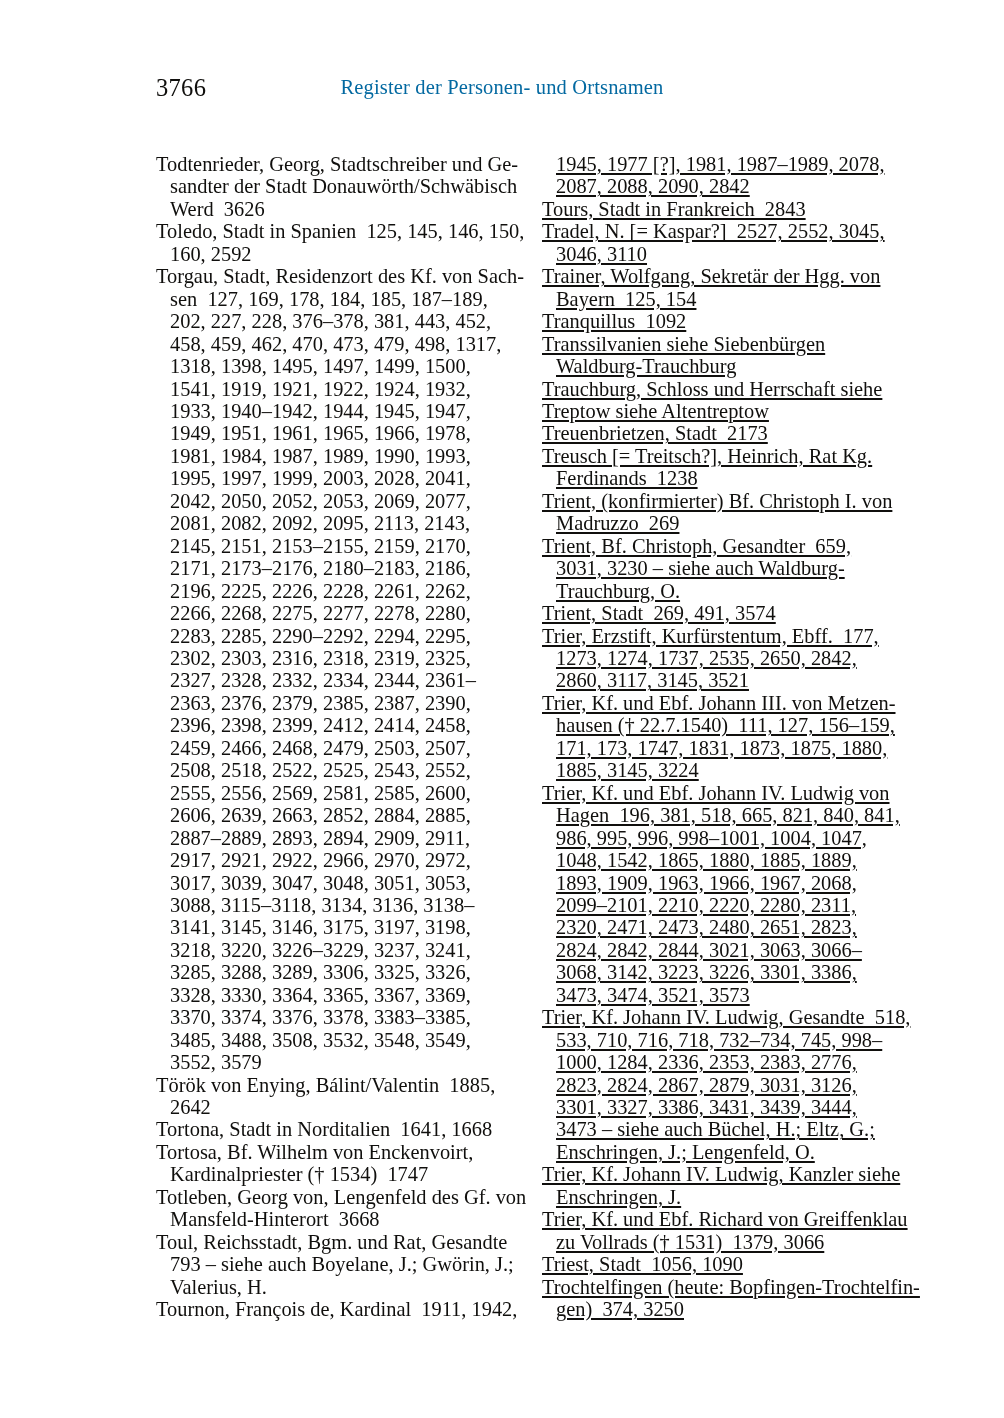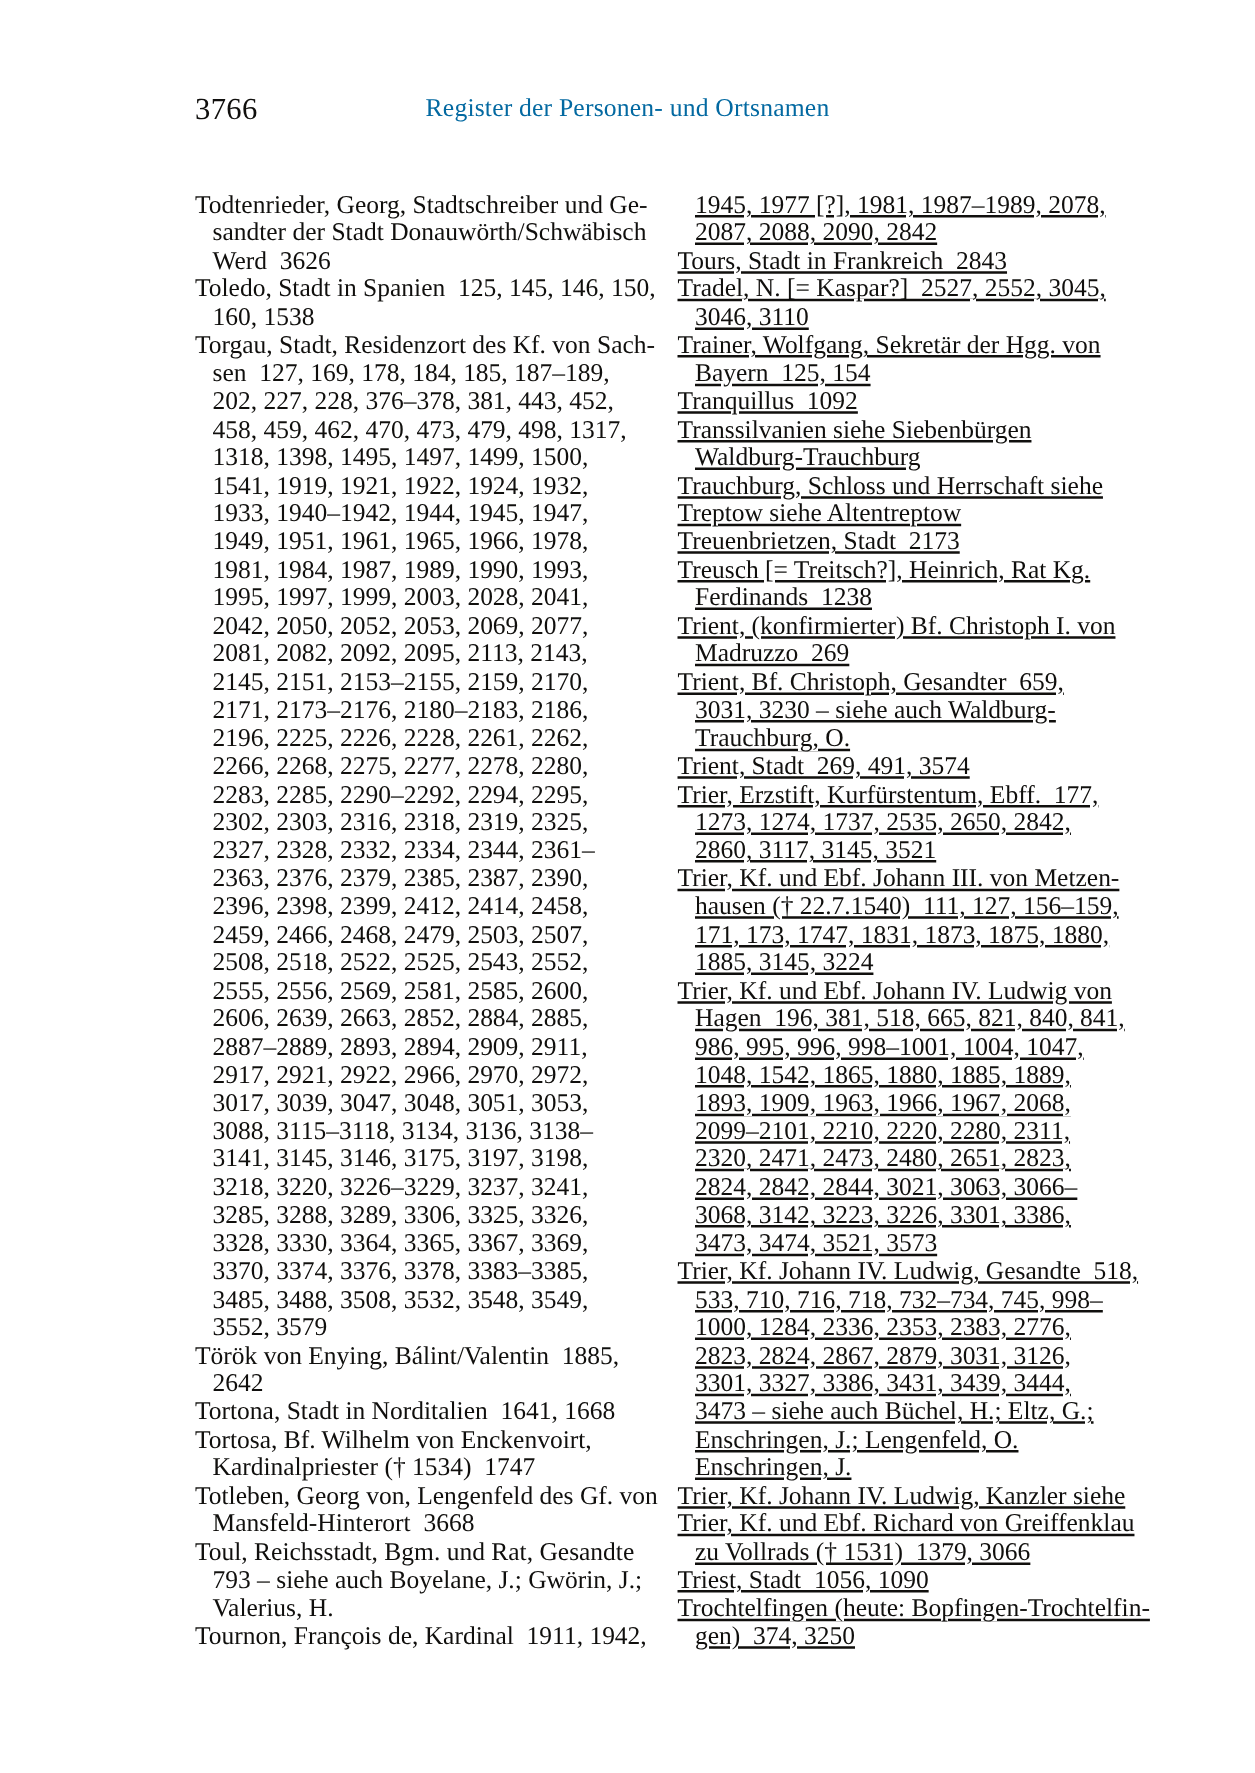--- a/index.html
+++ b/index.html
@@ -82,21 +82,21 @@
 
   <div class="columns">
     <div class="col col-left">
         <div class="entry">
           <div class="line">Todtenrieder, Georg, Stadtschreiber und Ge-</div>
           <div class="line cont">sandter der Stadt Donauwörth/Schwäbisch</div>
           <div class="line cont">Werd  3626</div>
         </div>
         <div class="entry">
           <div class="line">Toledo, Stadt in Spanien  125, 145, 146, 150,</div>
-          <div class="line cont">160, 1538</div>
+          <div class="line cont">160, 2592</div>
         </div>
         <div class="entry">
           <div class="line">Torgau, Stadt, Residenzort des Kf. von Sach-</div>
           <div class="line cont">sen  127, 169, 178, 184, 185, 187–189,</div>
           <div class="line cont">202, 227, 228, 376–378, 381, 443, 452,</div>
           <div class="line cont">458, 459, 462, 470, 473, 479, 498, 1317,</div>
           <div class="line cont">1318, 1398, 1495, 1497, 1499, 1500,</div>
           <div class="line cont">1541, 1919, 1921, 1922, 1924, 1932,</div>
           <div class="line cont">1933, 1940–1942, 1944, 1945, 1947,</div>
           <div class="line cont">1949, 1951, 1961, 1965, 1966, 1978,</div>
@@ -227,22 +227,22 @@
         <div class="entry">
           <div class="line">Trier, Kf. Johann IV. Ludwig, Gesandte  518,</div>
           <div class="line cont">533, 710, 716, 718, 732–734, 745, 998–</div>
           <div class="line cont">1000, 1284, 2336, 2353, 2383, 2776,</div>
           <div class="line cont">2823, 2824, 2867, 2879, 3031, 3126,</div>
           <div class="line cont">3301, 3327, 3386, 3431, 3439, 3444,</div>
           <div class="line cont">3473 – siehe auch Büchel, H.; Eltz, G.;</div>
           <div class="line cont">Enschringen, J.; Lengenfeld, O.</div>
         </div>
         <div class="entry">
+          <div class="line">Trier, Kf. Johann IV. Ludwig, Kanzler siehe</div>
           <div class="line cont">Enschringen, J.</div>
-          <div class="line">Trier, Kf. Johann IV. Ludwig, Kanzler siehe</div>
         </div>
         <div class="entry">
           <div class="line">Trier, Kf. und Ebf. Richard von Greiffenklau</div>
           <div class="line cont">zu Vollrads († 1531)  1379, 3066</div>
         </div>
         <div class="entry">
           <div class="line">Triest, Stadt  1056, 1090</div>
         </div>
         <div class="entry">
           <div class="line">Trochtelfingen (heute: Bopfingen-Trochtelfin-</div>

